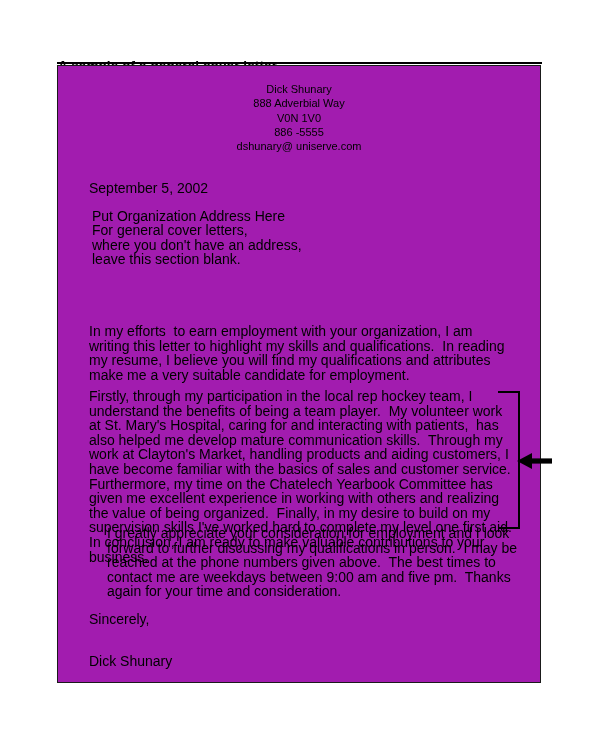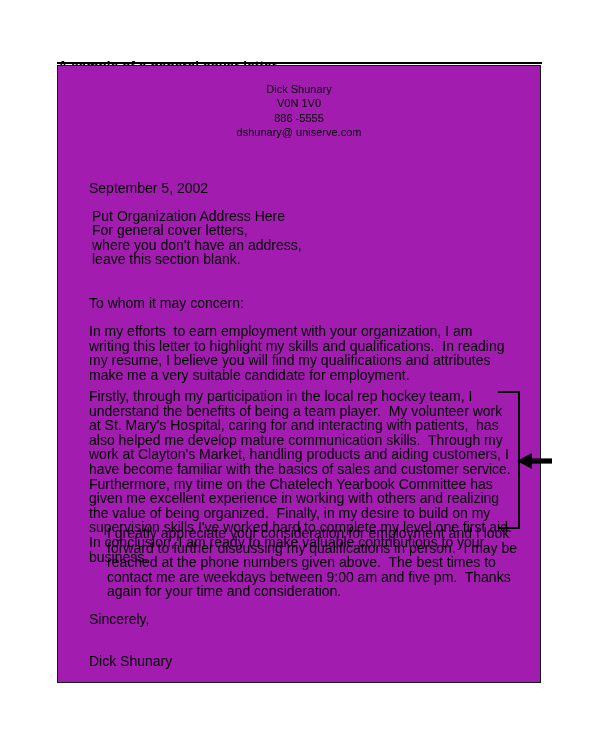--- a/index.html
+++ b/index.html
@@ -103,33 +103,33 @@
 <body>
 
 <div id="doc-title">A sample of a general cover letter</div>
 
 <div id="title-rule"></div>
 
 <div id="letter-page">
 
   <div id="letterhead">
     <div>Dick Shunary</div>
+    <div>888 Adverbial Way</div>
     <div>V0N 1V0</div>
     <div>886 -5555</div>
     <div>dshunary@ uniserve.com</div>
   </div>
 
   <div class="blk" id="date-line">September 5, 2002</div>
 
   <div class="blk" id="recipient-block">Put Organization Address Here
 For general cover letters,
 where you don't have an address,
 leave this section blank.</div>
 
-  <div class="blk" id="salutation">To whom it may concern:</div>
 
   <div class="blk" id="para-intro">In my efforts  to earn employment with your organization, I am writing this letter to highlight my skills and qualifications.  In reading my resume, I believe you will find my qualifications and attributes make me a very suitable candidate for employment.</div>
 
   <div class="blk" id="para-body">Firstly, through my participation in the local rep hockey team, I understand the benefits of being a team player.  My volunteer work at St. Mary's Hospital, caring for and interacting with patients,  has also helped me develop mature communication skills.  Through my work at Clayton's Market, handling products and aiding customers, I have become familiar with the basics of sales and customer service.   Furthermore, my time on the Chatelech Yearbook Committee has given me excellent experience in working with others and realizing the value of being organized.  Finally, in my desire to build on my supervision skills I've worked hard to complete my level one first aid.  In conclusion, I am ready to make valuable contributions to your business.</div>
 
   <div class="blk" id="para-closing">I greatly appreciate your consideration for employment and I look forward to further discussing my qualifications in person.  I may be reached at the phone numbers given above.  The best times to contact me are weekdays between 9:00 am and five pm.  Thanks again for your time and consideration.</div>
 
   <div class="blk" id="closing-line">Sincerely,</div>
 
   <div class="blk" id="signature-name">Dick Shunary</div>

